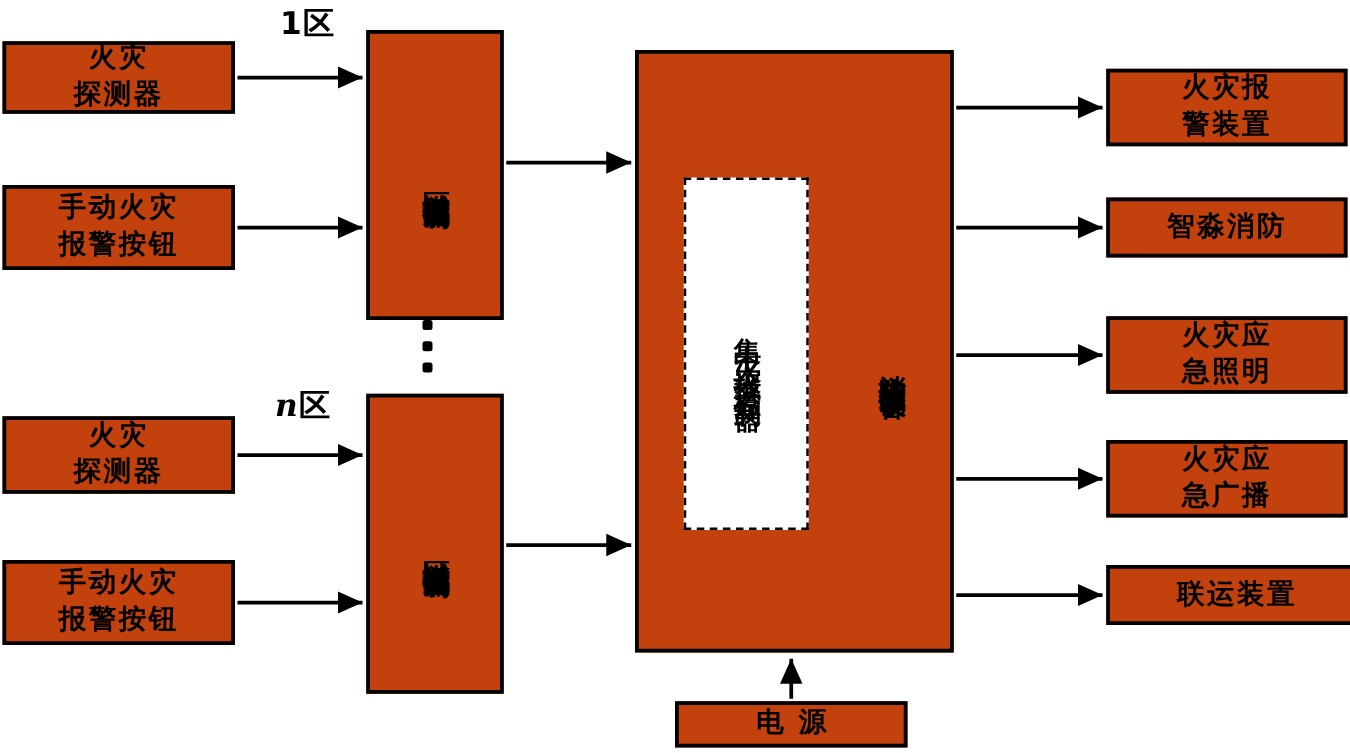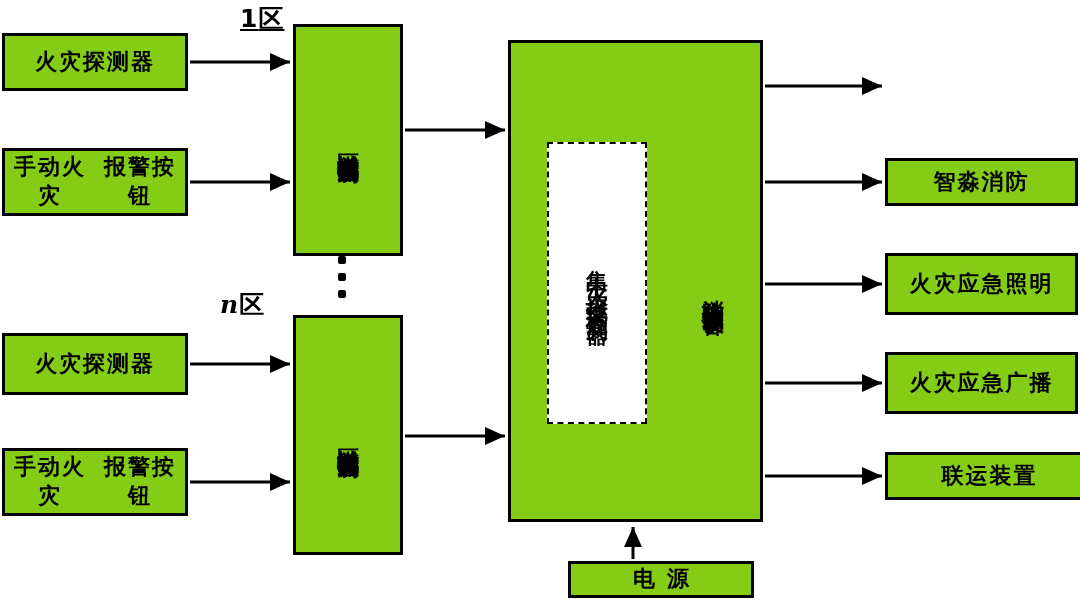--- a/index.html
+++ b/index.html
@@ -1,35 +1,35 @@
 <!DOCTYPE html>
 <html><head>
 <meta charset="utf-8">
 <style>
   html,body{margin:0;padding:0;background:#fff;}
   body{font-family:"DejaVu Sans","Liberation Sans",sans-serif;color:#000;}
   .stage{position:relative;width:1080px;height:602px;background:#fff;overflow:hidden;}
   .arrows{position:absolute;left:0;top:0;width:1080px;height:602px;pointer-events:none;}
   .box{
-    position:absolute;border:3px solid #000;background:#84cc16;box-sizing:border-box;
-    display:flex;flex-direction:row;align-items:center;justify-content:center;
+    position:absolute;border:3px solid #000;background:#c2410c;box-sizing:border-box;
+    display:flex;flex-direction:column;align-items:center;justify-content:center;
     font-weight:700;font-size:22px;letter-spacing:2px;line-height:1.3;text-align:center;
   }
   .box span{display:block;}
   .vtext{writing-mode:vertical-rl;text-orientation:upright;font-weight:700;font-size:22px;letter-spacing:1px;}
   .vtext.wide{letter-spacing:7px;}
   .vtext.mid{letter-spacing:2px;}
   .dashedbox{position:absolute;border:2px dashed #000;background:#fff;box-sizing:border-box;
     display:flex;align-items:center;justify-content:center;}
   .plainlabel{position:absolute;font-weight:700;font-size:25px;letter-spacing:1px;}
   .it{font-style:italic;font-family:"DejaVu Serif","Liberation Serif",serif;}
   .linklabel{position:absolute;display:flex;align-items:center;justify-content:center;}
   .dots{position:absolute;left:338px;top:256px;display:flex;flex-direction:column;gap:9px;}
   .dots i{width:8px;height:8px;background:#000;border-radius:2px;display:block;}
-  .powerbox{letter-spacing:12px;text-indent:12px;margin-left:28px;}
+  .powerbox{letter-spacing:12px;text-indent:12px;}
   .wm{position:absolute;left:956px;top:556px;width:124px;height:46px;
     background:linear-gradient(180deg,#2ab5d6,#0f86ad);
     display:flex;align-items:center;gap:5px;padding:0 6px;box-sizing:border-box;}
   .wm-text{display:flex;flex-direction:column;line-height:1.15;}
   .wm-title{color:#fff;font-weight:700;font-size:15px;letter-spacing:1px;}
   .wm-url{color:#eaf9ff;font-size:11px;}
 </style>
 </head>
 <body>
 
@@ -48,24 +48,24 @@
     <line x1="405" y1="130" x2="505" y2="130" stroke="#000" stroke-width="3" marker-end="url(#ah)"></line>
     <line x1="405" y1="436" x2="505" y2="436" stroke="#000" stroke-width="3" marker-end="url(#ah)"></line>
     <line x1="765" y1="86" x2="882" y2="86" stroke="#000" stroke-width="3" marker-end="url(#ah)"></line>
     <line x1="765" y1="182" x2="882" y2="182" stroke="#000" stroke-width="3" marker-end="url(#ah)"></line>
     <line x1="765" y1="284" x2="882" y2="284" stroke="#000" stroke-width="3" marker-end="url(#ah)"></line>
     <line x1="765" y1="383" x2="882" y2="383" stroke="#000" stroke-width="3" marker-end="url(#ah)"></line>
     <line x1="765" y1="476" x2="882" y2="476" stroke="#000" stroke-width="3" marker-end="url(#ah)"></line>
     <line x1="633" y1="559" x2="633" y2="527" stroke="#000" stroke-width="3" marker-end="url(#ah)"></line>
   </svg>
 
-  <div class="plainlabel" style="left:240px;top:2px;text-decoration:underline;">
+  <div class="plainlabel" style="left:224px;top:2px;">
     <span>1</span><span>区</span>
   </div>
-  <div class="plainlabel" style="left:220px;top:288px;">
+  <div class="plainlabel" style="left:220px;top:308px;">
     <span class="it">n</span><span>区</span>
   </div>
 
   <div class="box" style="left:2px;top:33px;width:186px;height:58px;">
     <span>火灾</span>
     <span>探测器</span>
   </div>
   <div class="box" style="left:2px;top:148px;width:186px;height:68px;">
     <span>手动火灾</span>
     <span>报警按钮</span>
@@ -100,20 +100,24 @@
   </div>
 
   <div class="linklabel" style="left:678px;top:190px;width:70px;height:200px;">
     <span class="vtext mid">消防联动控制设备</span>
   </div>
 
   <div class="box powerbox" style="left:540px;top:561px;width:186px;height:37px;">
     <span>电源</span>
   </div>
 
+  <div class="box" style="left:885px;top:55px;width:193px;height:62px;">
+    <span>火灾报</span>
+    <span>警装置</span>
+  </div>
   <div class="box" style="left:885px;top:158px;width:193px;height:48px;">
     <span>智淼消防</span>
   </div>
   <div class="box" style="left:885px;top:253px;width:193px;height:62px;">
     <span>火灾应</span>
     <span>急照明</span>
   </div>
   <div class="box" style="left:885px;top:352px;width:193px;height:62px;">
     <span>火灾应</span>
     <span>急广播</span>

